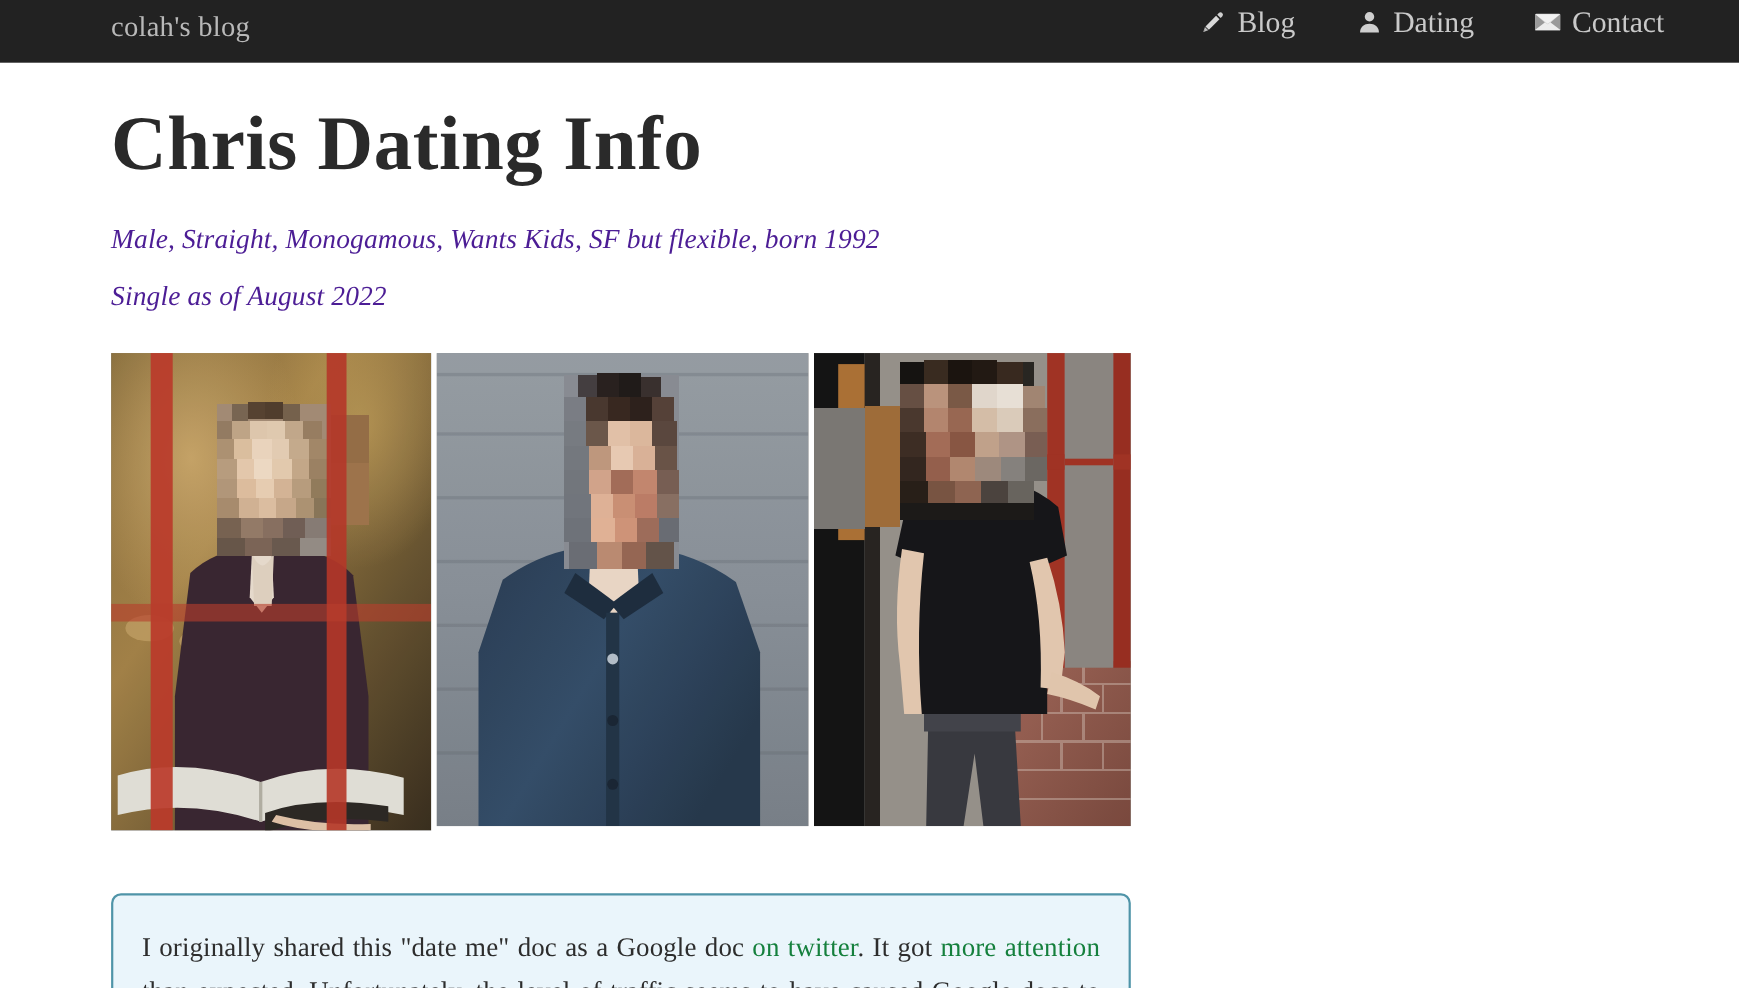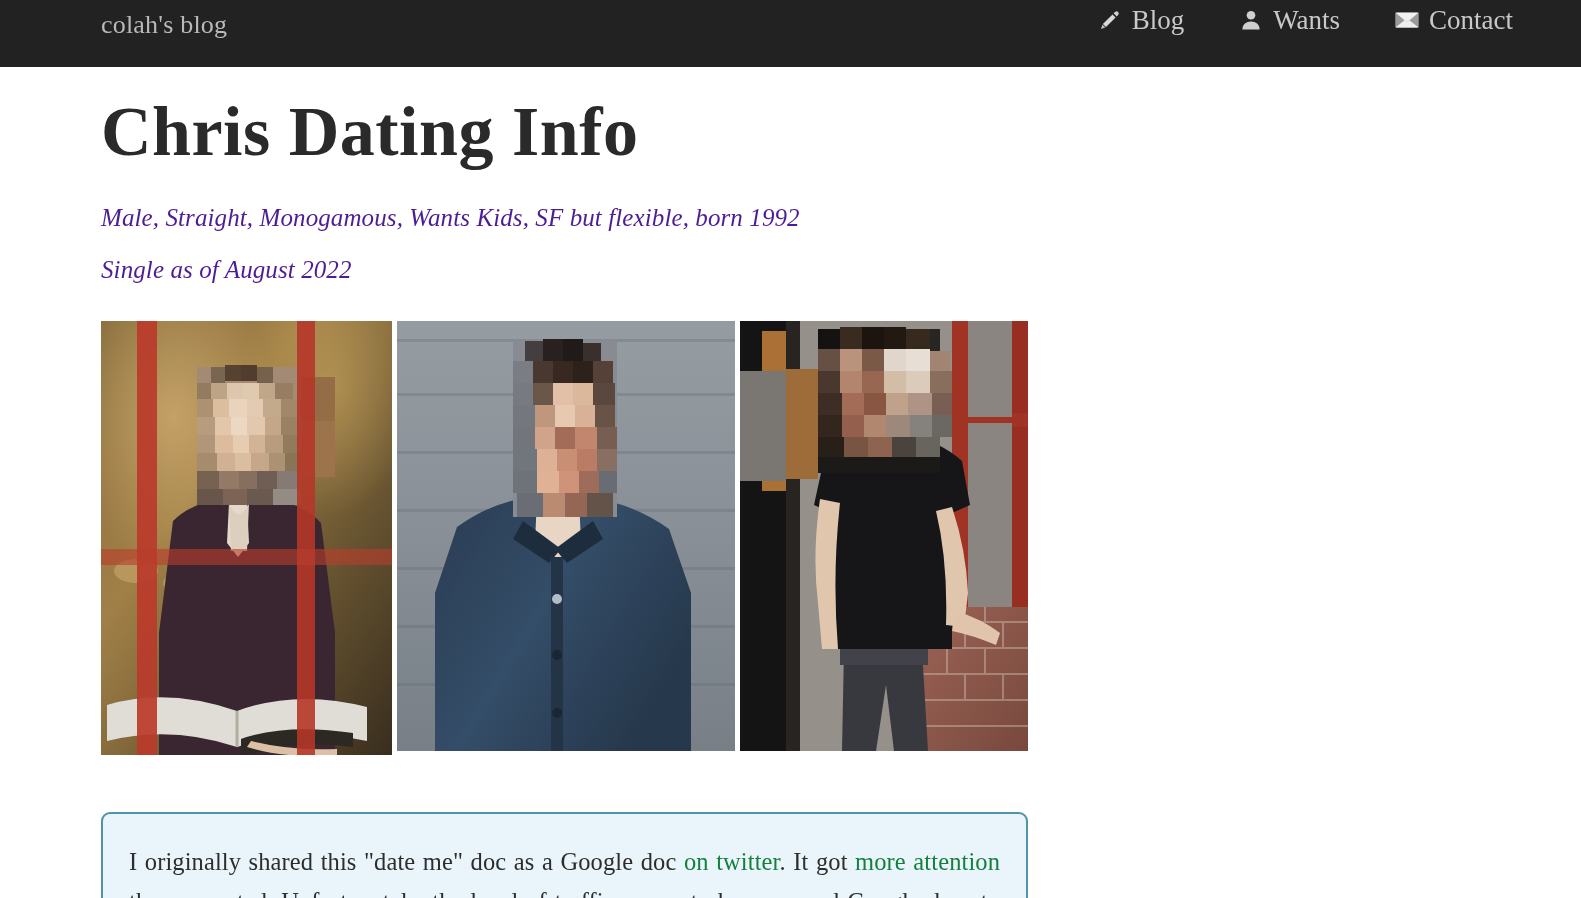--- a/index.html
+++ b/index.html
@@ -11,21 +11,21 @@
   }
   body {
     font-family: "Liberation Serif", "DejaVu Serif", serif;
     color: #1a1a1a;
   }
 
   
   #topbar {
     position: absolute;
     top: 0; left: 0;
-    width: 1581px; height: 67px;
+    width: 1581px; height: 57px;
     background: #222222;
     display: flex;
     align-items: center;
     padding-left: 15px;
   }
   #brand {
     position: absolute;
     left: 101px;
     top: 10px;
     font-size: 26px;
@@ -157,21 +157,21 @@
       <span class="navlabel">Blog</span>
     </a>
 
     <a class="navitem" href="#">
       <span class="navicon">
         <svg viewBox="0 0 24 24" width="24" height="24">
           <circle cx="12" cy="7.2" r="4.3" fill="#cfcfcf"></circle>
           <path d="M3.4 21.5c0-4.9 3.9-7.9 8.6-7.9s8.6 3 8.6 7.9z" fill="#cfcfcf"></path>
         </svg>
       </span>
-      <span class="navlabel">Wants</span>
+      <span class="navlabel">Dating</span>
     </a>
 
     <a class="navitem" href="#">
       <span class="navicon">
         <svg viewBox="0 0 24 24" width="26" height="26">
           <rect x="1.5" y="5" width="21" height="14" rx="1" fill="#d4d4d4"></rect>
           <path d="M1.5 5.6 12 13.4 22.5 5.6v-.2h-21z" fill="#f2f2f2"></path>
           <path d="M1.5 18.6 8.9 11.8 12 14.1l3.1-2.3 7.4 6.8v.4h-21z" fill="#ededed"></path>
           <path d="M1.5 5.4 9.6 12.5 1.5 18.6z" fill="#9a9a9a"></path>
           <path d="M22.5 5.4 14.4 12.5l8.1 6.1z" fill="#9a9a9a"></path>

